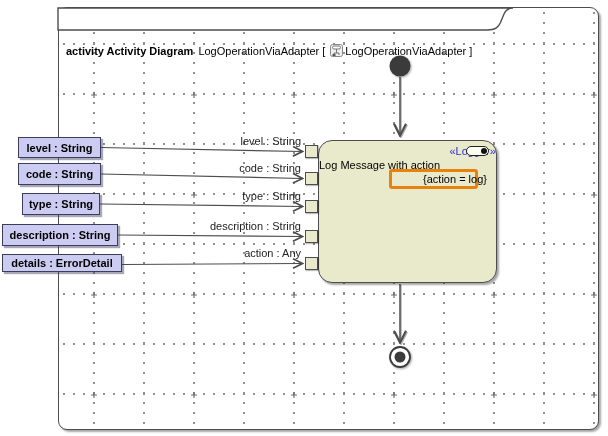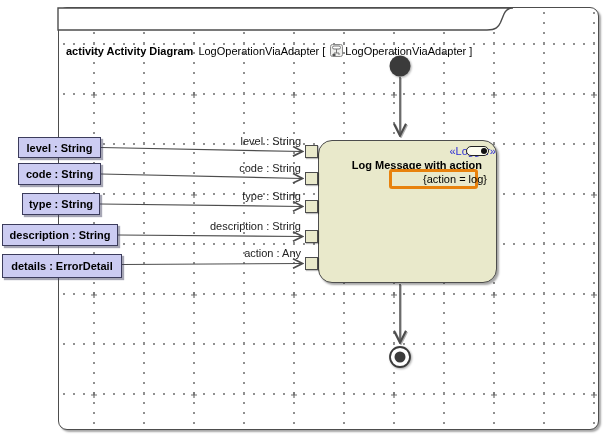--- a/index.html
+++ b/index.html
@@ -32,22 +32,22 @@
   .action {
     position:absolute; left:318px; top:140px; width:179px; height:143px;
     background:#e9e9cb; border:1.5px solid #4d4d4d; border-radius:14px;
     box-shadow:2px 2px 2px rgba(0,0,0,0.35);
   }
   .action .stereotype {
     position:absolute; left:0; right:0; top:4px; text-align:right;
     font-size:11px; color:#2b2bd6;
   }
   .action .aname {
-    position:absolute; left:0; right:14px; top:18px; text-align:right;
-    font-size:11px; font-weight:bold; color:#000;
+    position:absolute; left:0; right:14px; top:18px; text-align:left;
+    font-size:11px; font-weight:normal; color:#000;
   }
   .action .tagbox {
     position:absolute; left:70px; top:28px; width:89px; height:20px;
     border:3px solid #e8820d; border-radius:3px;
     display:flex; align-items:center; justify-content:center;
     font-size:11px; color:#000; white-space:nowrap;padding-left:43px;
   }
   .action .stadium {
     position:absolute; left:147px; top:5px; width:23px; height:10px;
     border:1.5px solid #222; border-radius:6px; background:#fdfdf0;
@@ -143,15 +143,15 @@
   <div class="flowlabel" style="top:135px;">level : String</div>
   <div class="flowlabel" style="top:162px;">code : String</div>
   <div class="flowlabel" style="top:190px;">type : String</div>
   <div class="flowlabel" style="top:220px;">description : String</div>
   <div class="flowlabel" style="top:247px;">action : Any</div>
 
   <div class="param" style="left:18px; top:137px; width:83px; height:21px;">level : String</div>
   <div class="param" style="left:18px; top:163px; width:83px; height:22px;">code : String</div>
   <div class="param" style="left:22px; top:193px; width:78px; height:22px;">type : String</div>
   <div class="param" style="left:2px; top:224px; width:116px; height:22px;">description : String</div>
-  <div class="param" style="left:2px; top:254px; width:120px; height:24px;">details : ErrorDetail</div>
+  <div class="param" style="left:2px; top:254px; width:120px; height:18px;">details : ErrorDetail</div>
 
 </div>
 
 </body></html>

